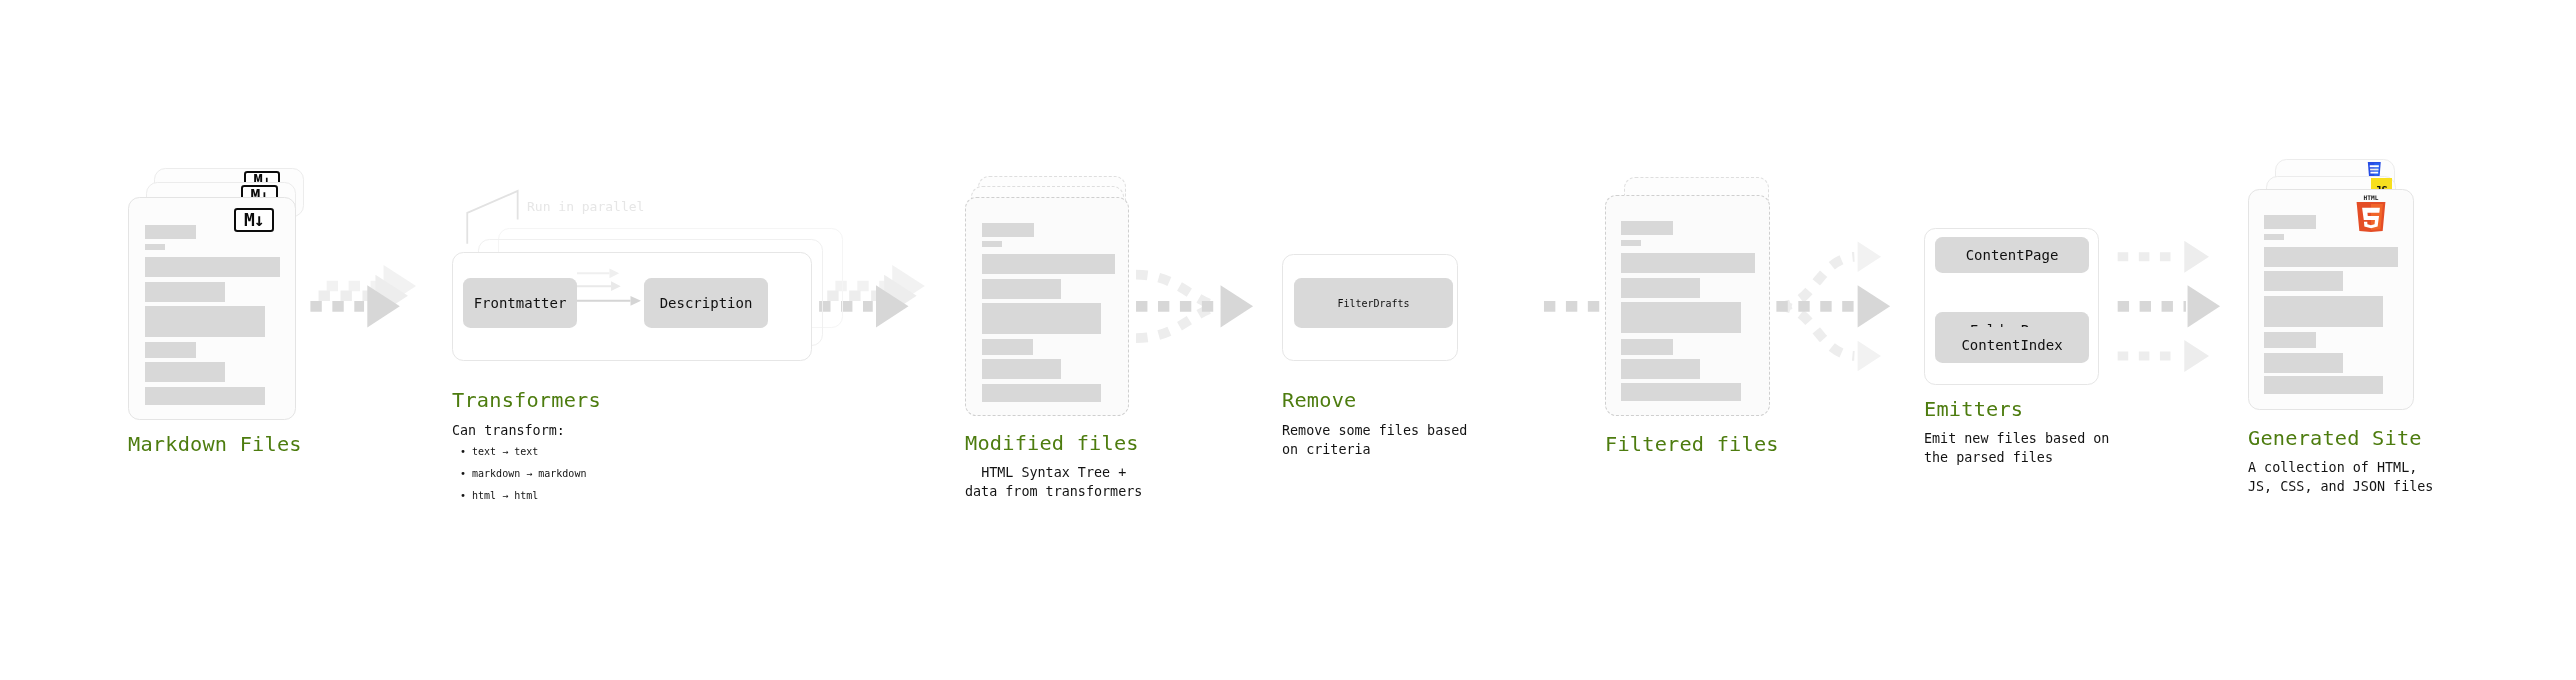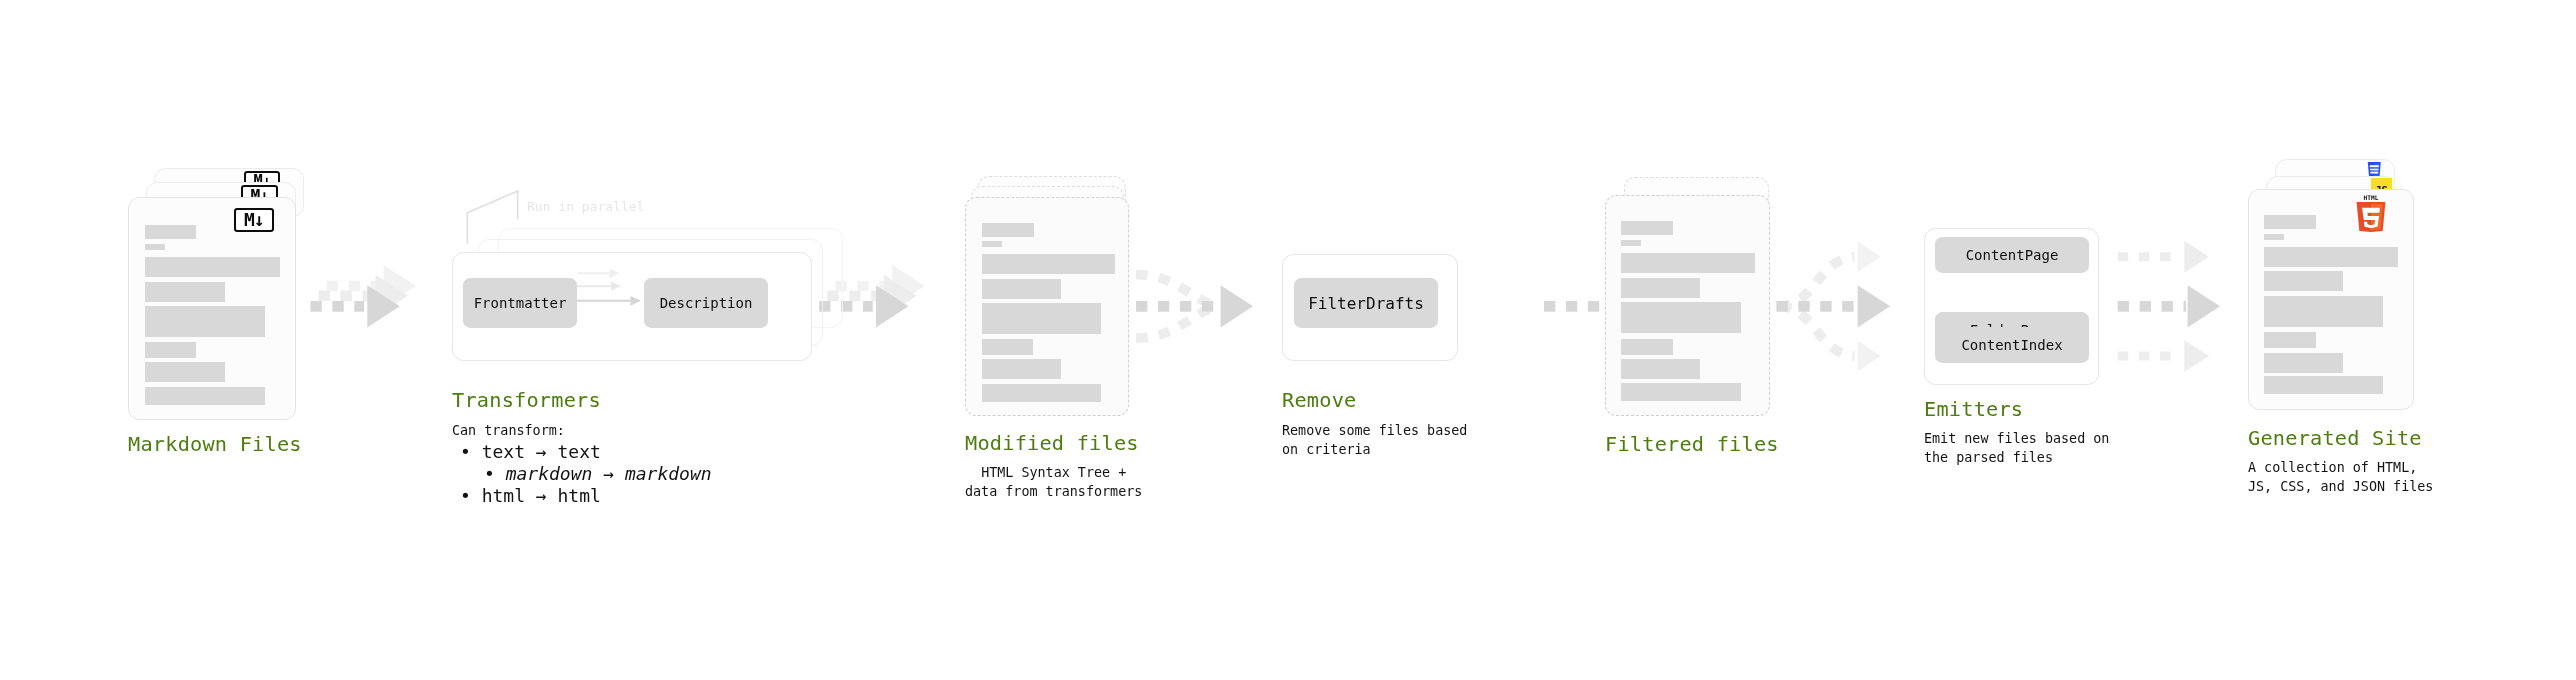--- a/index.html
+++ b/index.html
@@ -89,21 +89,21 @@
   }
   .desc{
     position:absolute;
     font-size:13.4px;
     line-height:18.7px;
     color:#131313;
     white-space:pre;
   }
   .desclist{
     position:absolute;
-    font-size:18px;
+    font-size:10px;
     line-height:22px;
     color:#131313;
     white-space:pre;
   }
   .parallel-label{
     position:absolute;
     font-size:13px;
     color:#e6e6e6;
     white-space:nowrap;
   }
@@ -265,21 +265,21 @@
       </g>
       <g stroke="#d5d5d5" stroke-width="2.4" fill="#d5d5d5">
         <line x1="0" y1="44" x2="66" y2="44"></line>
           <path d="M66,38 L79,44 L66,50 Z" stroke="none"></path>
       </g>
     </svg>
 
     <div class="title" style="left:452px;top:388px;">Transformers</div>
     <div class="desc" style="left:452px;top:422px;">Can transform:</div>
     <div class="desclist" style="left:460px;top:441px;">• text → text</div>
-    <div class="desclist" style="left:484px;top:463px;font-style:italic;">• markdown → markdown</div>
+    <div class="desclist" style="left:460px;top:463px;">• markdown → markdown</div>
     <div class="desclist" style="left:460px;top:485px;">• html → html</div>
   </div>
 
   <div>
     <div class="doccard dashed faint" style="left:978px;top:176px;width:148px;height:49px;"></div>
     <div class="doccard dashed faint" style="left:971px;top:186px;width:153px;height:49px;"></div>
     <div class="doccard dashed" style="left:965px;top:197px;width:164px;height:219px;"></div>
 
     <div class="bar" style="left:982px;top:223px;width:52px;height:14px;"></div>
     <div class="bar" style="left:982px;top:241px;width:19.5px;height:5.7px;"></div>
@@ -290,21 +290,21 @@
     <div class="bar" style="left:982px;top:359px;width:79px;height:19.5px;"></div>
     <div class="bar" style="left:982px;top:384px;width:119px;height:18px;"></div>
 
     <div class="title" style="left:965px;top:431px;">Modified files</div>
     <div class="desc" style="left:965px;top:464px;text-align:center;">HTML Syntax Tree +
 data from transformers</div>
   </div>
 
   <div>
     <div class="groupbox" style="left:1282px;top:254px;width:176px;height:107px;"></div>
-    <div class="chip" style="left:1294px;top:278px;width:144px;height:50px;font-size:16px;">FilterDrafts</div>
+    <div class="chip" style="left:1294px;top:278px;width:159px;height:50px;font-size:10px;">FilterDrafts</div>
 
     <div class="title" style="left:1282px;top:388px;">Remove</div>
     <div class="desc" style="left:1282px;top:422px;">Remove some files based
 on criteria</div>
   </div>
 
   <div>
     <div class="doccard dashed faint" style="left:1624px;top:177px;width:145px;height:49px;"></div>
     <div class="doccard dashed" style="left:1605px;top:195px;width:165px;height:221px;"></div>
 

